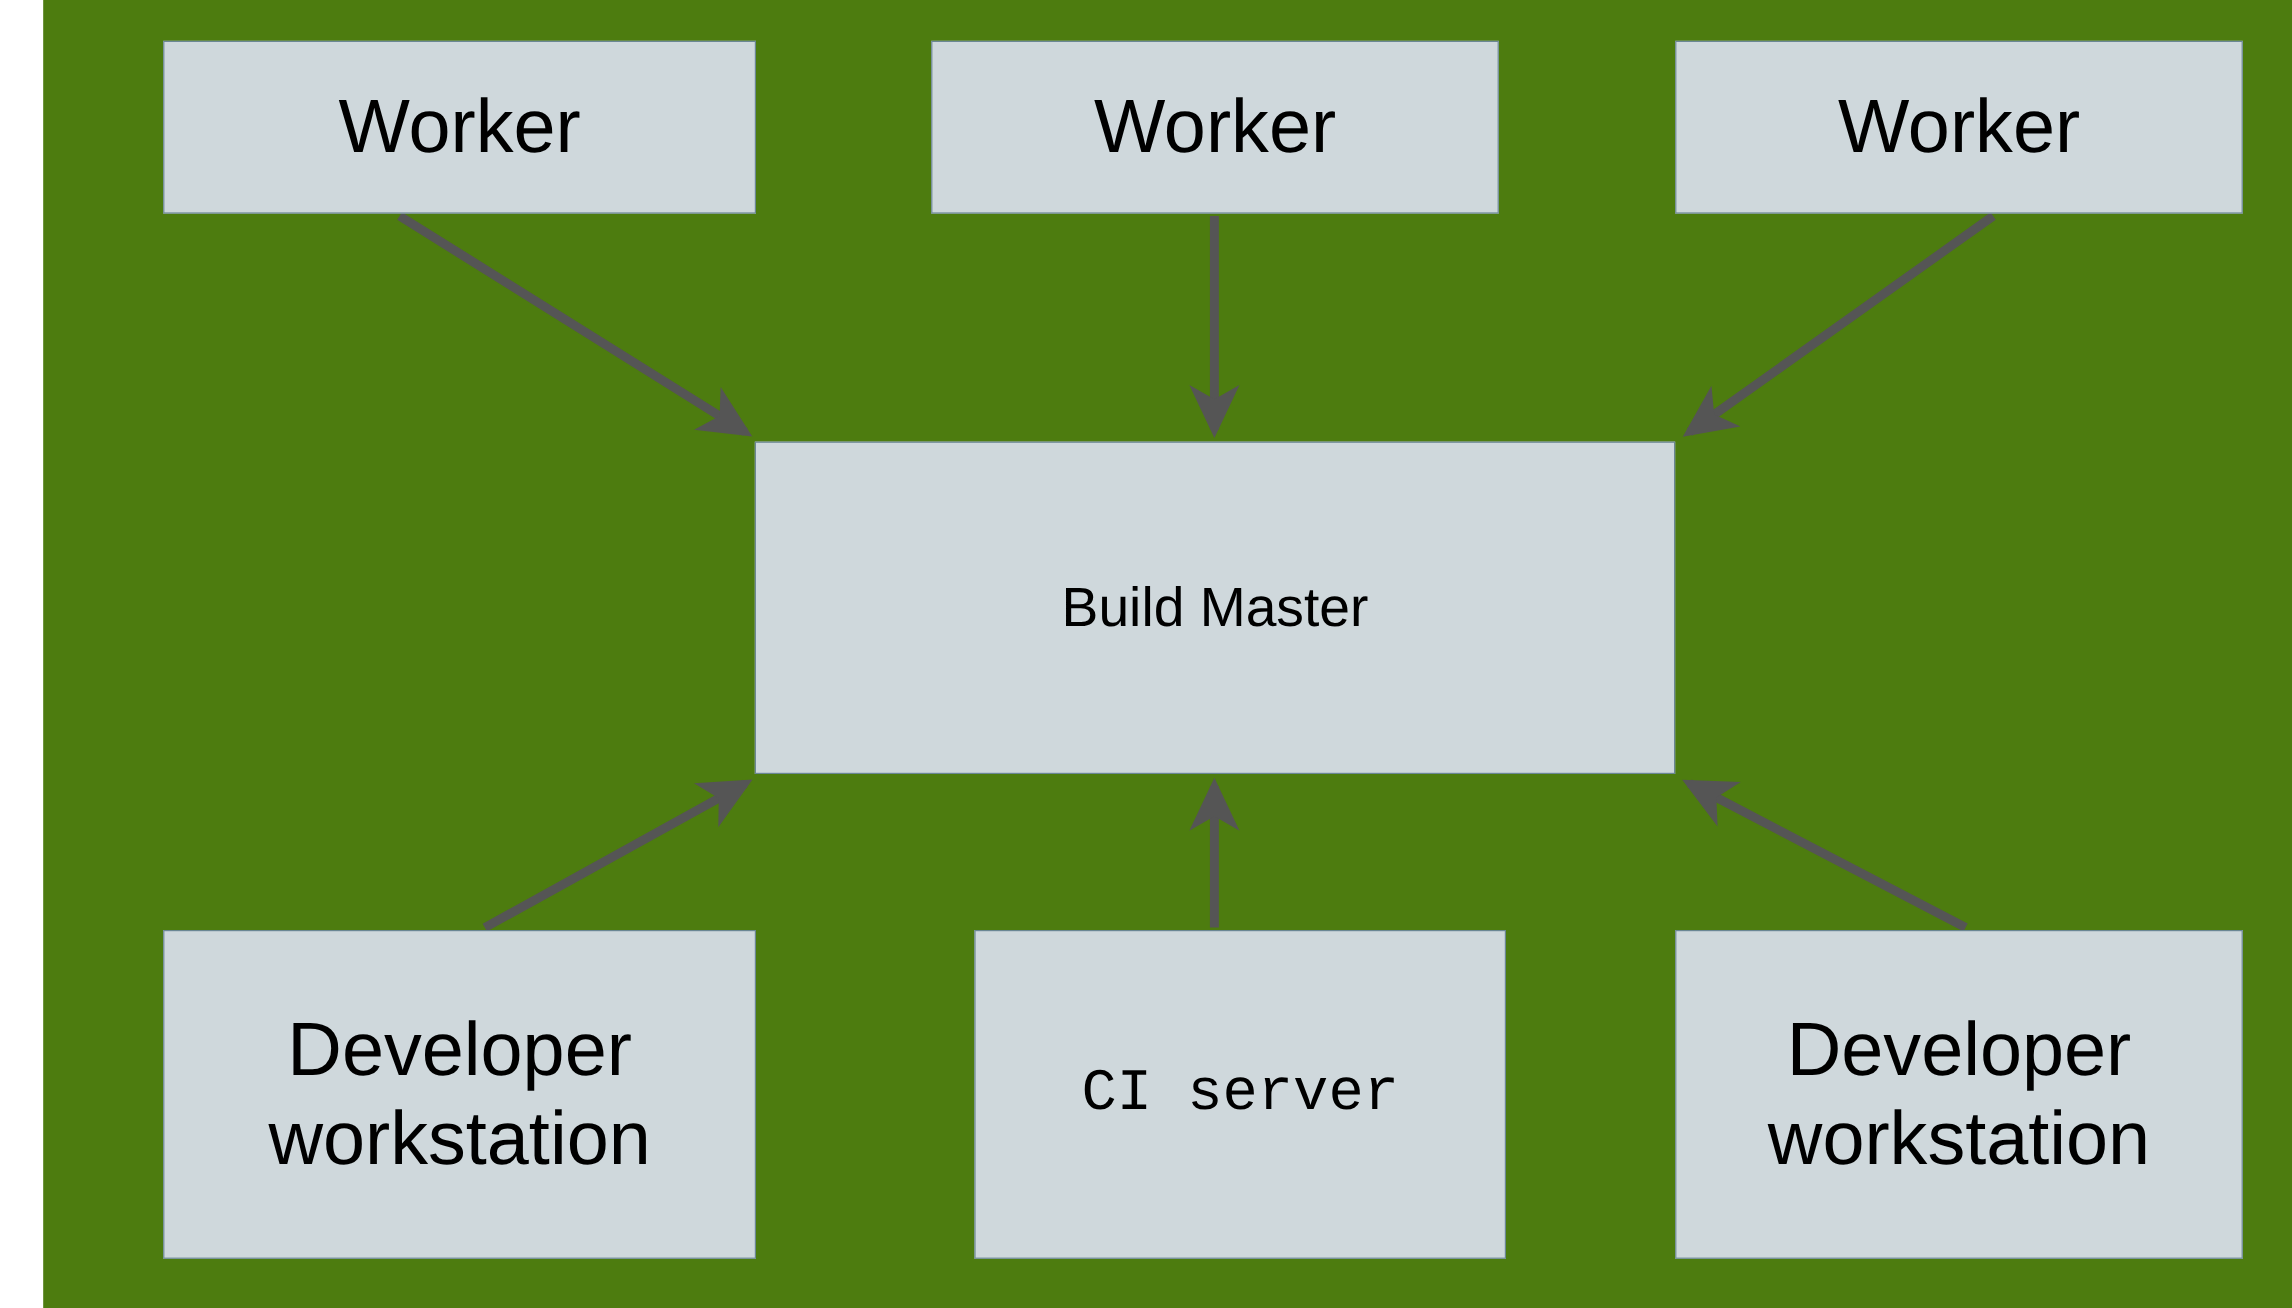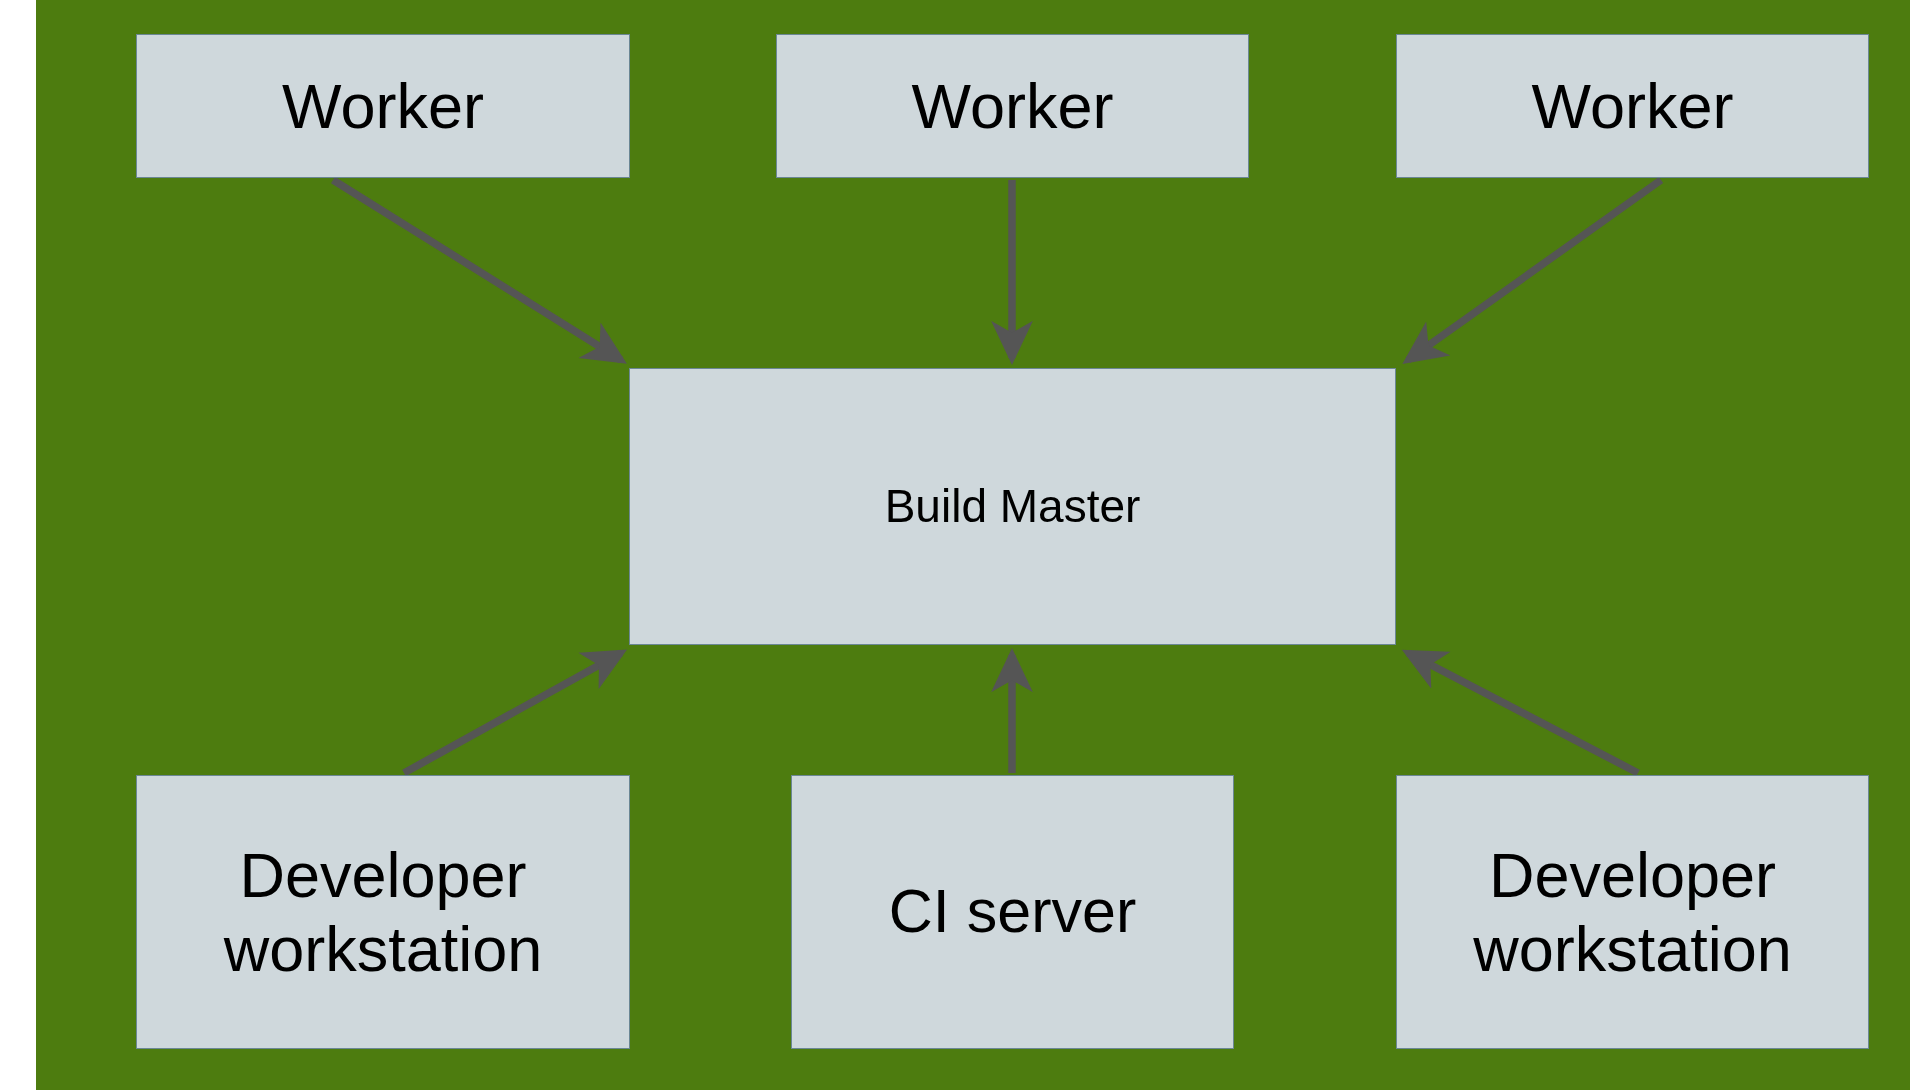--- a/index.html
+++ b/index.html
@@ -46,21 +46,21 @@
     display: block;
     padding: 0 10px;
     white-space: pre-line;
   }
   
   #node-worker-1 { left: 100px;  top: 34px;  width: 494px; height: 144px; font-size: 63px; }
   #node-worker-2 { left: 740px;  top: 34px;  width: 473px; height: 144px; font-size: 63px; }
   #node-worker-3 { left: 1360px; top: 34px;  width: 473px; height: 144px; font-size: 63px; }
   #node-build-master { left: 593px; top: 368px; width: 767px; height: 277px; font-size: 46px; }
   #node-dev-ws-left  { left: 100px;  top: 775px; width: 494px; height: 274px; font-size: 63px; }
-  #node-ci-server    { left: 755px;  top: 775px; width: 443px; height: 274px; font-size: 61px; }
+  #node-ci-server    { left: 776px;  top: 775px; width: 443px; height: 274px; font-size: 49px; font-family: Liberation Mono, monospace; }
   #node-dev-ws-right { left: 1360px; top: 775px; width: 473px; height: 274px; font-size: 63px; }
 </style>
 </head>
 <body>
 
 <div id="canvas">
 
   <svg id="edges" viewBox="0 0 1910 1090" width="1910" height="1090" xmlns="http://www.w3.org/2000/svg">
     <defs>
 

